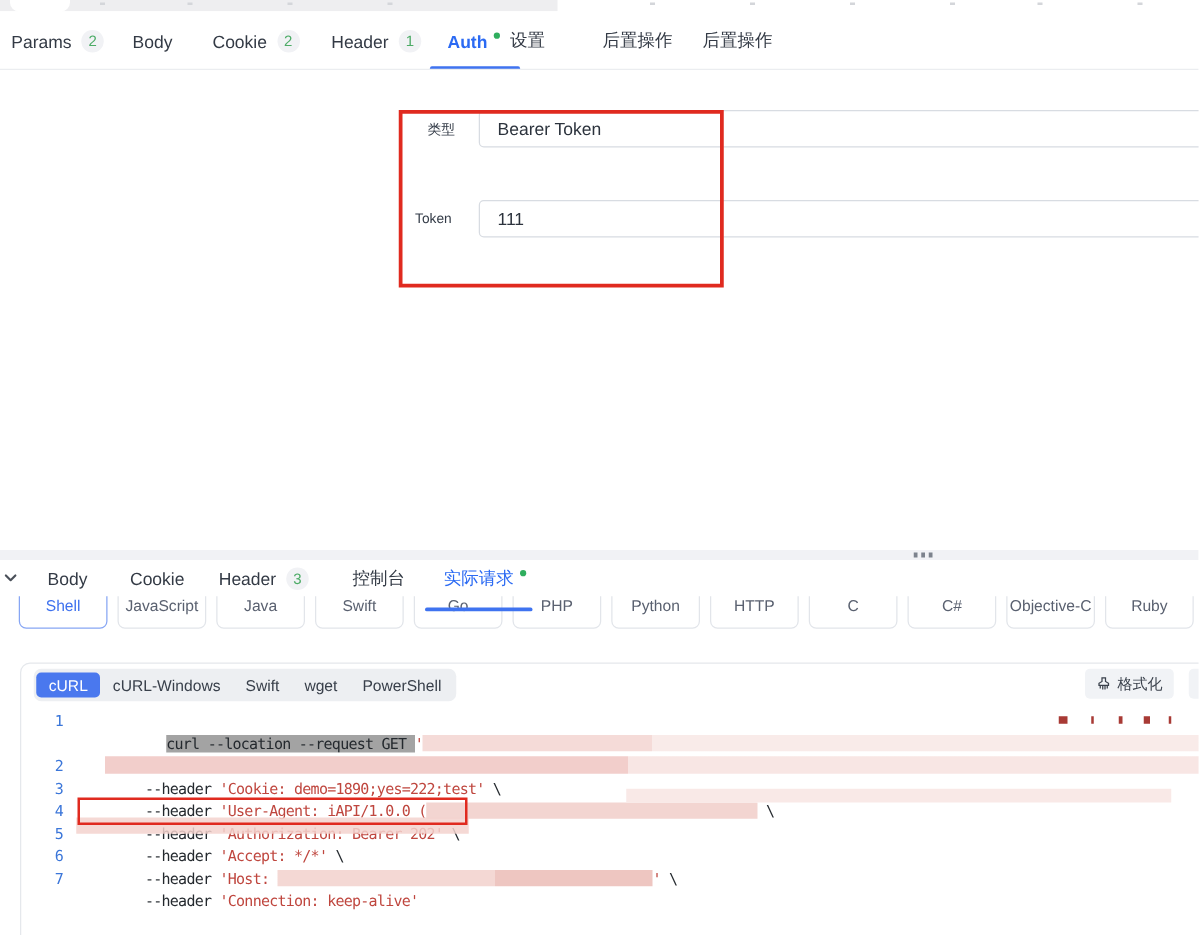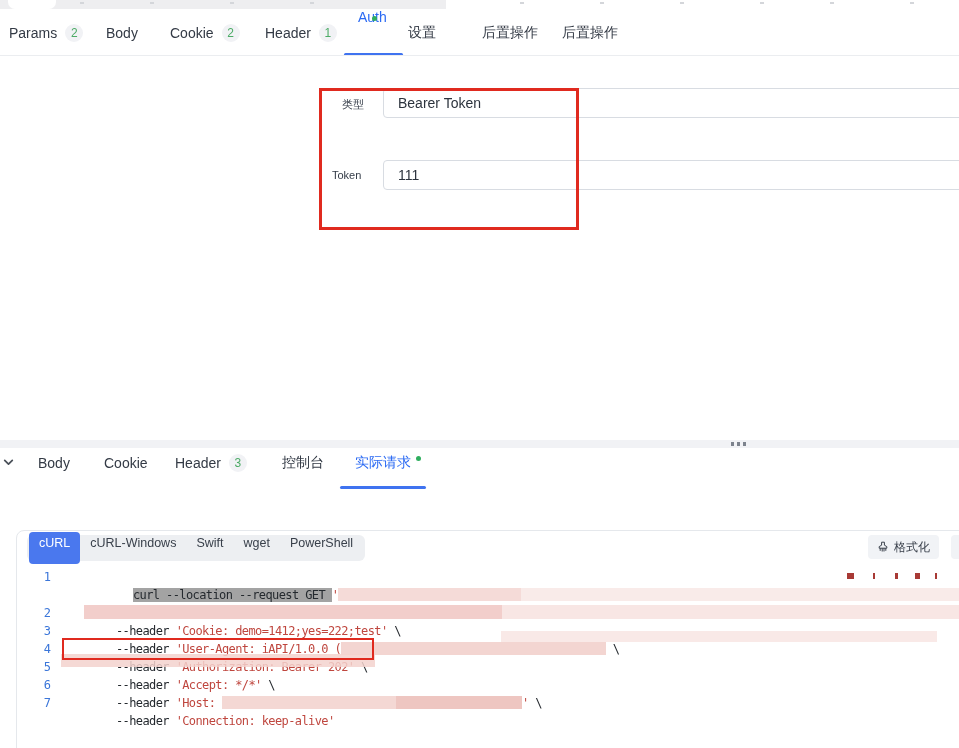--- a/index.html
+++ b/index.html
@@ -9,21 +9,21 @@
 
   
   .top-strip { position:absolute; left:0; top:0; width:446px; height:9px; background:#eeeef0; }
   .strip-tab { position:absolute; left:8px; top:0; width:48px; height:9px; background:#fff; border-radius:0 0 7px 7px; }
   .strip-dots i { position:absolute; top:2px; width:4px; height:2px; background:#d4d6da; }
 
   
   .req-tabs { position:absolute; left:0; top:9px; width:100%; height:47px; background:#fff; }
   .ttab { position:absolute; top:0; height:47px; display:flex; align-items:center;
     font-size:14px; color:#333a45; cursor:pointer; }
-  .ttab.active { color:#2b6af3; font-weight:400;flex-direction:column; }
+  .ttab.active { color:#2b6af3; font-weight:700; }
   .ttab.active::after { content:""; position:absolute; left:-14px; right:-16px; bottom:0;
     height:3px; background:#3f73f0; border-radius:2px; }
   .badge { margin-left:8px; min-width:18px; height:18px; padding:0 5px; border-radius:9px;
     background:#f1f2f5; color:#4cab66; font-size:12px; display:inline-flex;
     align-items:center; justify-content:center; font-weight:400; }
   .gdot { width:5px; height:5px; border-radius:50%; background:#2fae5e; margin-left:5px; margin-top:-9px; }
   .hdivider { position:absolute; left:0; top:55px; width:100%; height:1px; background:#ebedf0; }
 
   
   .anno-box { position:absolute; left:319px; top:88px; width:260px; height:142px;
@@ -51,21 +51,21 @@
   .lang-btn { flex:none; width:71px; height:36px; border:1px solid #e2e5ea; border-radius:6px;
     background:#fff; display:flex; align-items:center; justify-content:center;
     font-size:12.5px; color:#5a6170; cursor:pointer; }
   .lang-btn.active { color:#3e71ee; border-color:#87a6f4; }
 
   
   .code-block { position:absolute; left:16px; top:530px; width:953px; height:240px;
     border:1px solid #e5e8ec; border-radius:8px; background:#fff; }
   .seg { position:absolute; left:10px; top:4px; display:inline-flex; align-items:center;
     background:#edeff2; border-radius:6px; padding:2px; height:26px; }
-  .seg-item { padding:0 10px; height:32px; line-height:22px; font-size:12.5px; color:#39404b;
+  .seg-item { padding:0 10px; height:20px; line-height:22px; font-size:12.5px; color:#39404b;
     border-radius:4px; cursor:pointer; white-space:nowrap; }
   .seg-item.active { background:#4a78ee; color:#fff; }
   .fmt-btn { position:absolute; left:851px; top:4px; height:24px; padding:0 9px;
     background:#f1f3f6; border-radius:4px; display:flex; align-items:center; gap:5px;
     font-size:12px; color:#3a414c; cursor:pointer; white-space:nowrap; }
   .partial-btn { position:absolute; left:934px; top:4px; width:50px; height:24px;
     background:#f1f3f6; border-radius:4px; display:flex; align-items:center;
     padding-left:8px; cursor:pointer; }
 
   .code { position:absolute; left:0; top:37px; right:0;
@@ -139,20 +139,34 @@
     </div>
   </nav>
   <div class="hdivider"></div>
 
   <div class="anno-box"></div>
   <label class="form-label" style="left:342px; top:96px">类型</label>
   <input class="form-input" style="top: 88px;" readonly="" value="Bearer Token">
   <label class="form-label" style="left:332px; top:167px">Token</label>
   <input class="form-input" style="top: 160px;" readonly="" value="111">
 
+  <div class="lang-row">
+    <div class="lang-btn active">Shell</div>
+    <div class="lang-btn">JavaScript</div>
+    <div class="lang-btn">Java</div>
+    <div class="lang-btn">Swift</div>
+    <div class="lang-btn">Go</div>
+    <div class="lang-btn">PHP</div>
+    <div class="lang-btn">Python</div>
+    <div class="lang-btn">HTTP</div>
+    <div class="lang-btn">C</div>
+    <div class="lang-btn">C#</div>
+    <div class="lang-btn">Objective-C</div>
+    <div class="lang-btn">Ruby</div>
+  </div>
 
   <div class="bottom-head">
     <div class="handle">
       <span class="handle-dots">
           <i></i>
           <i></i>
           <i></i>
         </span>
     </div>
     <div class="resp-tabs">
@@ -206,21 +220,21 @@
         <span class="remnants">
           <i style="left:830px;width:7px"></i><i style="left:856px;width:2px"></i><i style="left:878px;width:3px"></i><i style="left:898px;width:5px"></i><i style="left:918px;width:2px"></i>
         </span>
       </div>
 
       <div class="crow wrap">
         <span class="redact rd1b"></span>
       </div>
 
       <div class="crow">
-        <span class="ln">2</span><span>--header </span><span class="str">'Cookie: demo=1412;yes=222;test'</span><span> \</span>
+        <span class="ln">2</span><span>--header </span><span class="str">'Cookie: demo=1890;yes=222;test'</span><span> \</span>
       </div>
 
       <div class="crow">
         <span class="ln">3</span><span>--header </span><span class="str">'User-Agent: iAPI/1.0.0 (</span><span class="redact rd3"></span><span> \</span>
       </div>
 
       <div class="crow">
         <span class="ln">4</span><span>--header </span><span class="str">'Authorization: Bearer 202'</span><span> \</span>
         <span class="rd4right"></span>
         <span class="anno-line"></span>

